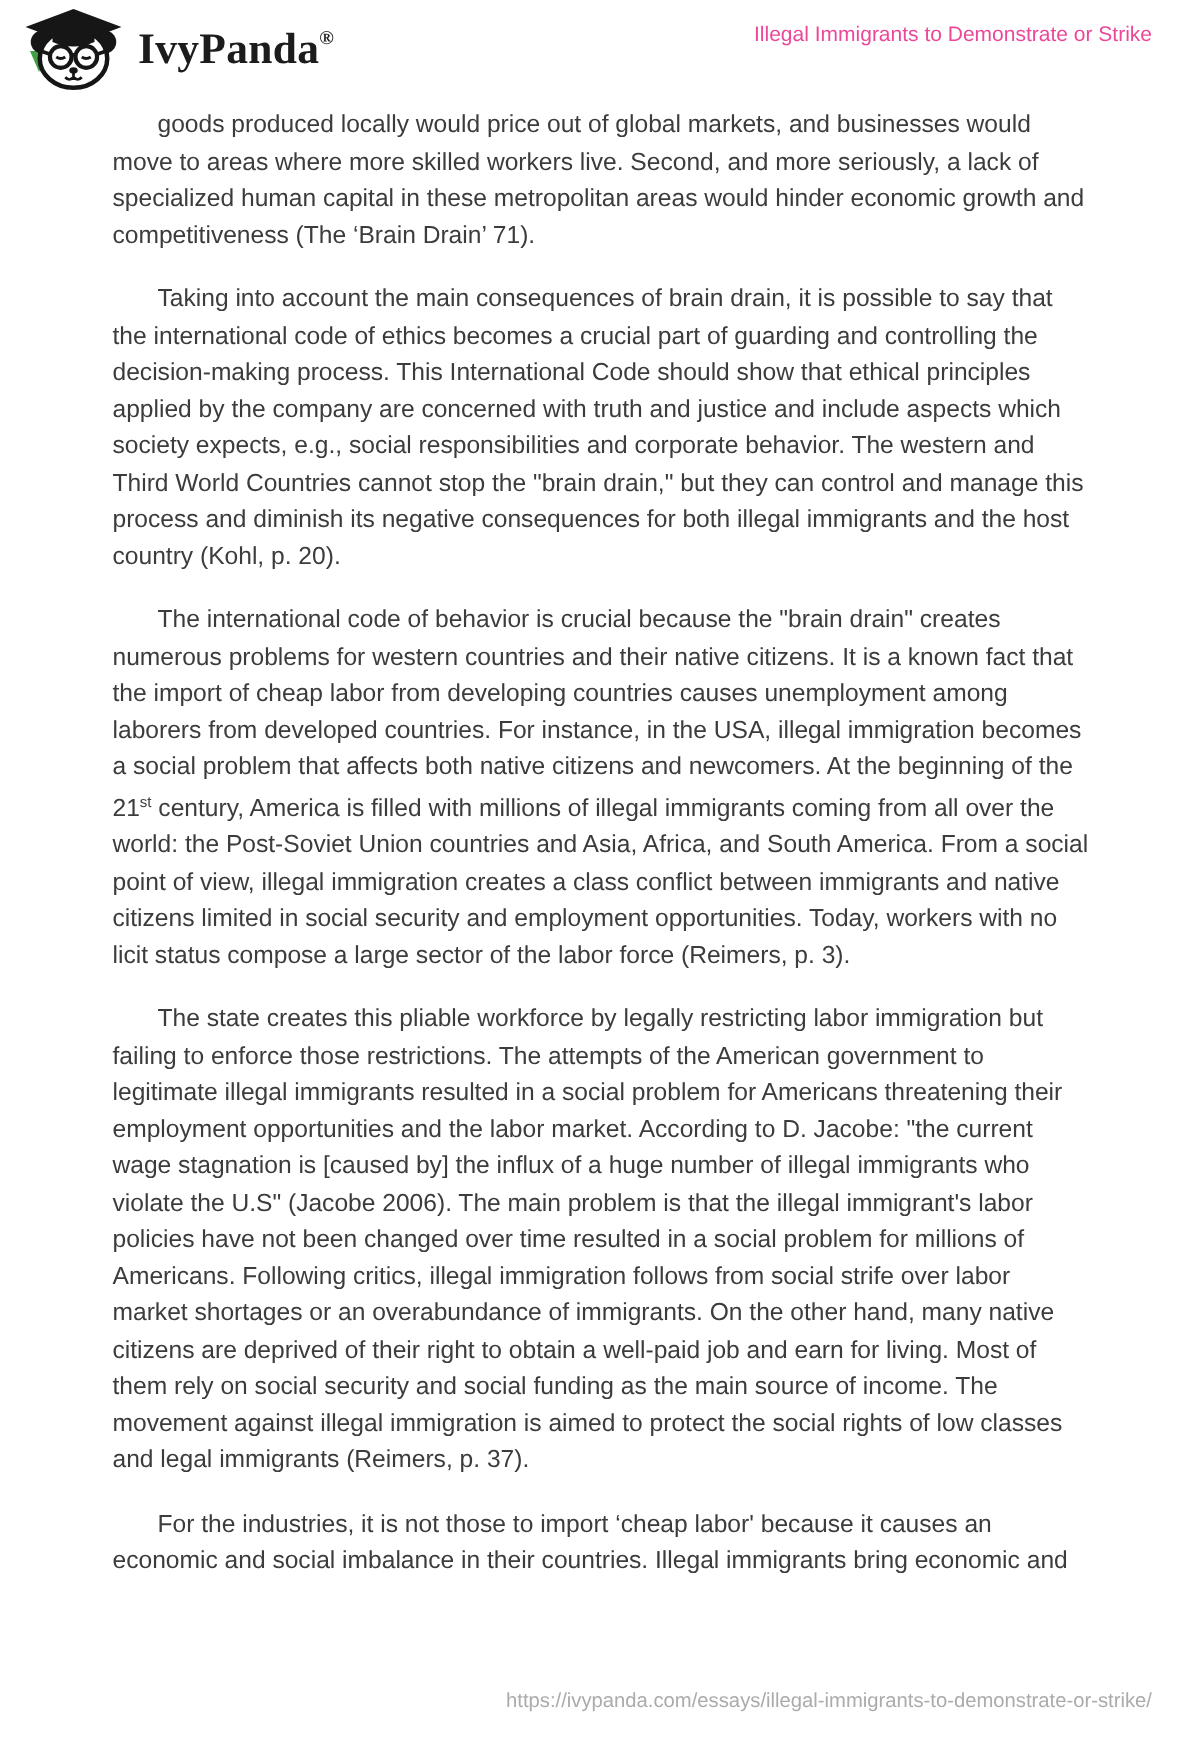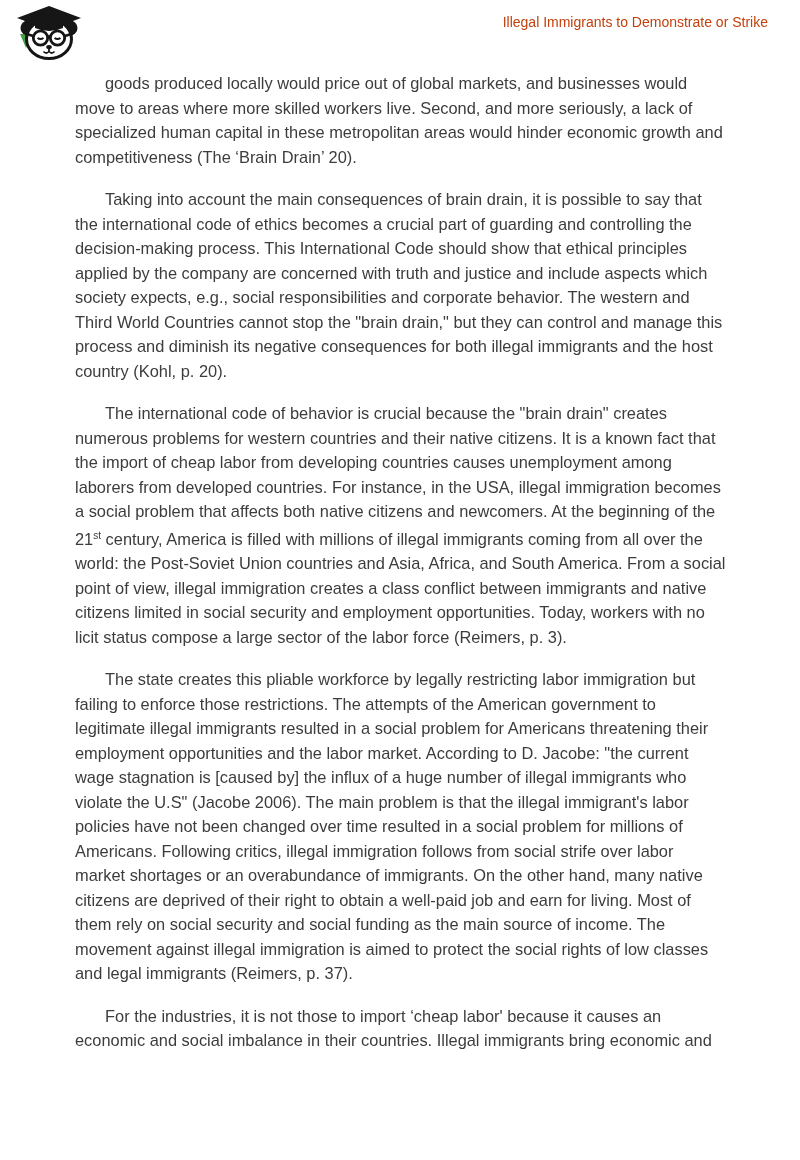--- a/index.html
+++ b/index.html
@@ -27,21 +27,21 @@
     margin-left: 9px;
     letter-spacing: 0.2px;
   }
   .brand-name sup {
     font-size: 13px;
     vertical-align: 13px;
   }
   .doc-title {
     position: absolute; top: 14px; right: 32px;
     font-size: 14px;
-    color: #c2410c;
+    color: #ec4899;
   }
 
   
   .essay {
     position: absolute;
     top: 71px;
     left: 75px;
     width: 651px;
     font-size: 16.4px;
     line-height: 24.5px;
@@ -92,30 +92,32 @@
         <circle cx="44.5" cy="33" r="7.2" fill="#ffffff" stroke="#161616" stroke-width="2.8"></circle>
         <line x1="34.5" y1="31.5" x2="37.5" y2="31.5" stroke="#161616" stroke-width="2.4"></line>
 
         <path d="M 24.5 33 Q 27.5 35 30.5 33" stroke="#161616" stroke-width="2" fill="none"></path>
         <path d="M 41.5 33 Q 44.5 35 47.5 33" stroke="#161616" stroke-width="2" fill="none"></path>
 
         <ellipse cx="36" cy="42" rx="2.8" ry="2.1" fill="#161616"></ellipse>
         <line x1="36" y1="43.5" x2="36" y2="46" stroke="#161616" stroke-width="1.8"></line>
         <path d="M 30.5 46.5 Q 33.2 49.5 36 46.5 Q 38.8 49.5 41.5 46.5" stroke="#161616" stroke-width="1.8" fill="none"></path>
       </svg>
+      <div class="brand-name"><span>IvyPanda</span><sup>®</sup></div>
     </div>
     <div class="doc-title">Illegal Immigrants to Demonstrate or Strike</div>
   </div>
 
   <div class="essay">
-    <p><span>goods produced locally would price out of global markets, and businesses would move to areas where more skilled workers live. Second, and more seriously, a lack of specialized human capital in these metropolitan areas would hinder economic growth and competitiveness (The ‘Brain Drain’ 20).</span></p>
+    <p><span>goods produced locally would price out of global markets, and businesses would move to areas where more skilled workers live. Second, and more seriously, a lack of specialized human capital in these metropolitan areas would hinder economic growth and competitiveness (The ‘Brain Drain’ 71).</span></p>
 
     <p><span>Taking into account the main consequences of brain drain, it is possible to say that the international code of ethics becomes a crucial part of guarding and controlling the decision-making process. This International Code should show that ethical principles applied by the company are concerned with truth and justice and include aspects which society expects, e.g., social responsibilities and corporate behavior. The western and Third World Countries cannot stop the "brain drain," but they can control and manage this process and diminish its negative consequences for both illegal immigrants and the host country (Kohl, p. 20).</span></p>
 
     <p><span>The international code of behavior is crucial because the "brain drain" creates numerous problems for western countries and their native citizens. It is a known fact that the import of cheap labor from developing countries causes unemployment among laborers from developed countries. For instance, in the USA, illegal immigration becomes a social problem that affects both native citizens and newcomers. At the beginning of the 21</span><span class="run-sup">st</span><span> century, America is filled with millions of illegal immigrants coming from all over the world: the Post-Soviet Union countries and Asia, Africa, and South America. From a social point of view, illegal immigration creates a class conflict between immigrants and native citizens limited in social security and employment opportunities. Today, workers with no licit status compose a large sector of the labor force (Reimers, p. 3).</span></p>
 
     <p><span>The state creates this pliable workforce by legally restricting labor immigration but failing to enforce those restrictions. The attempts of the American government to legitimate illegal immigrants resulted in a social problem for Americans threatening their employment opportunities and the labor market. According to D. </span><span class="run-i">Jacobe</span><span>: "the current wage stagnation is [caused by] the influx of a huge number of illegal immigrants who violate the U.S" (</span><span class="run-i">Jacobe 2006</span><span>). The main problem is that the illegal immigrant's labor policies have not been changed over time resulted in a social problem for millions of Americans. Following critics, illegal immigration follows from social strife over labor market shortages or an overabundance of immigrants. On the other hand, many native citizens are deprived of their right to obtain a well-paid job and earn for living. Most of them rely on social security and social funding as the main source of income. The movement against illegal immigration is aimed to protect the social rights of low classes and legal immigrants (Reimers, p. 37).</span></p>
 
     <p><span>For the industries, it is not those to import ‘cheap labor' because it causes an economic and social imbalance in their countries. Illegal immigrants bring economic and</span></p>
   </div>
 
+  <div class="footer-url">https://ivypanda.com/essays/illegal-immigrants-to-demonstrate-or-strike/</div>
 
 </div>
 
 </body></html>

